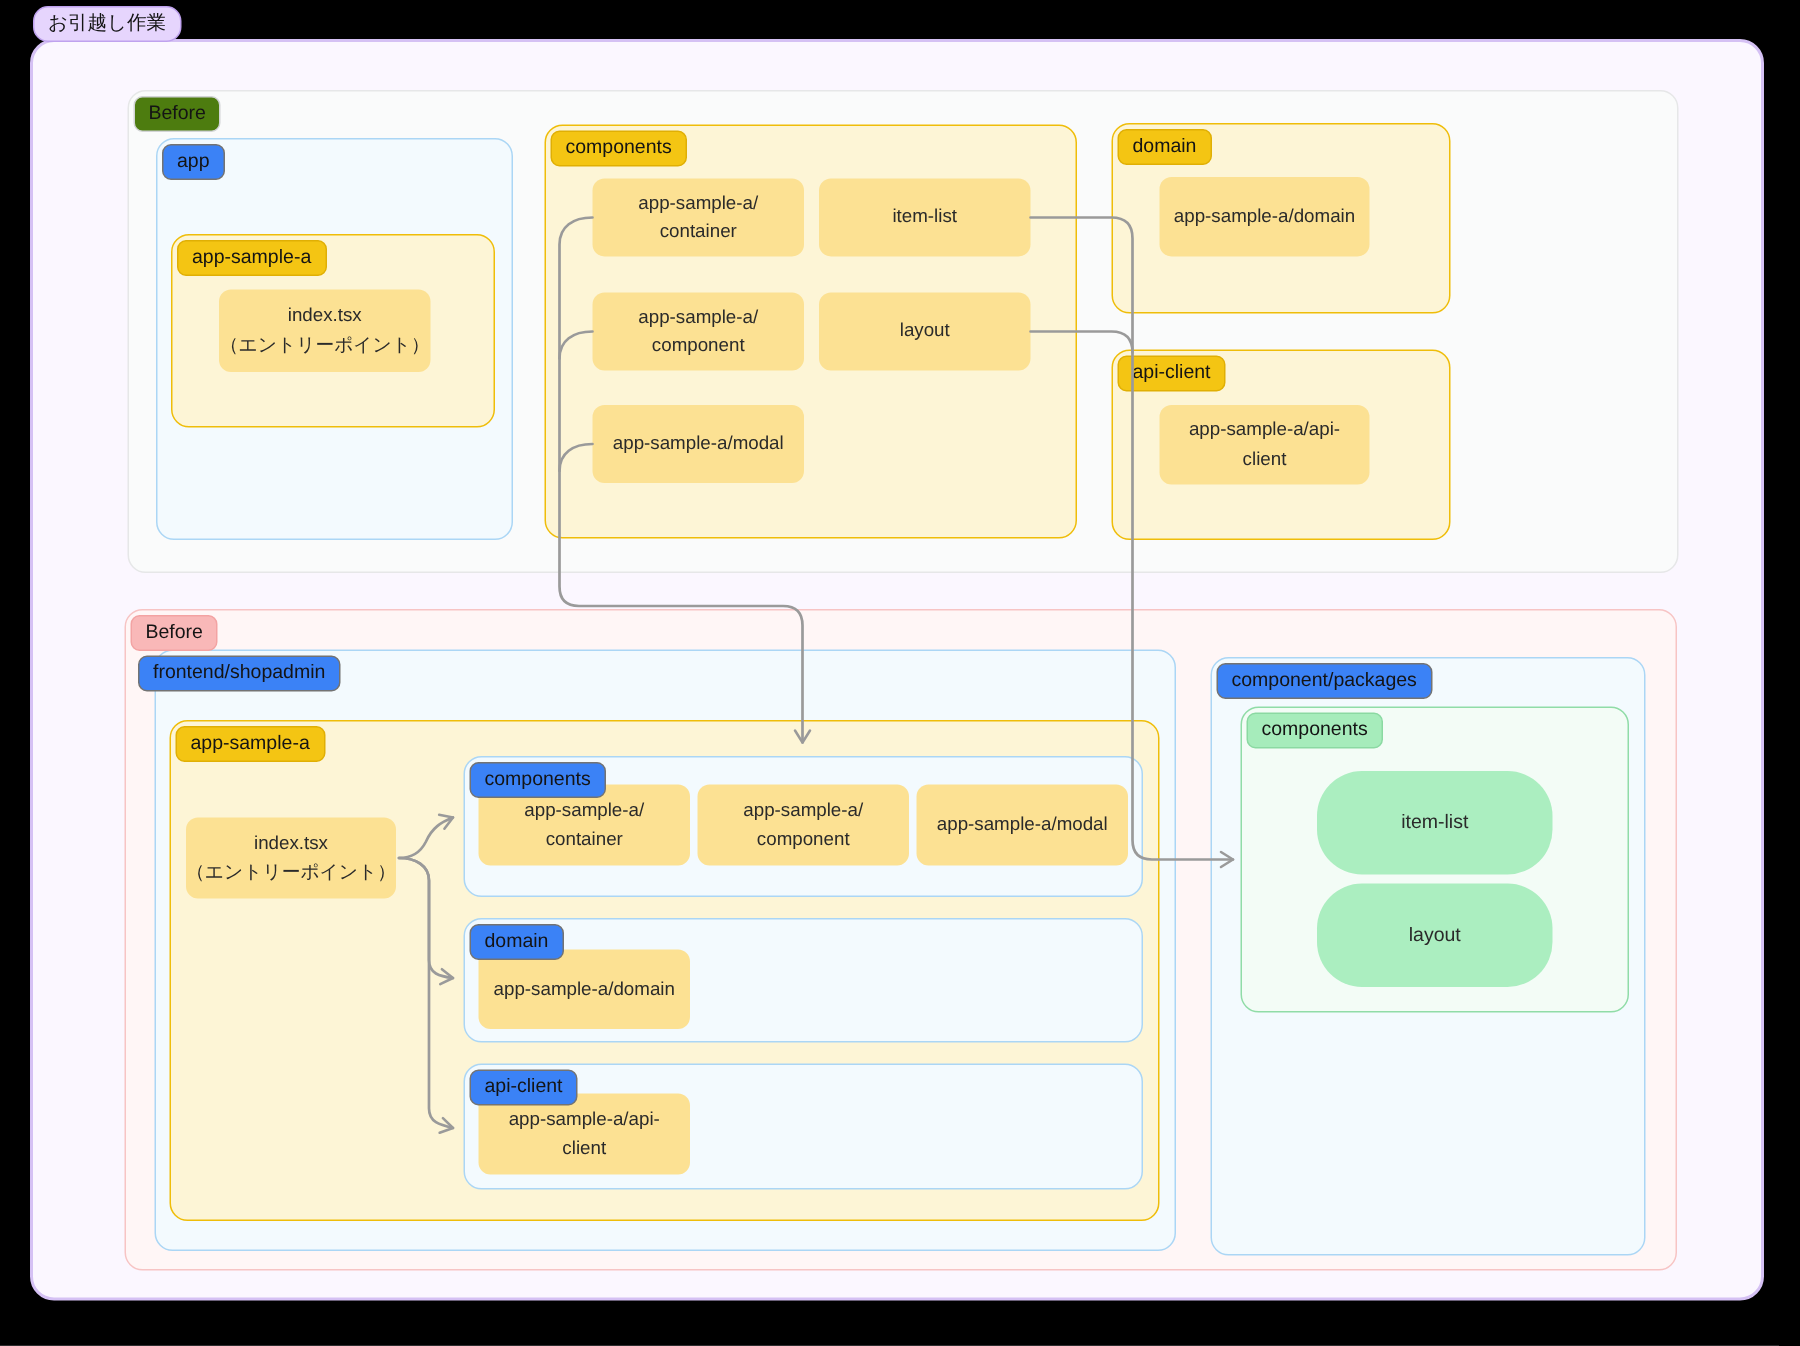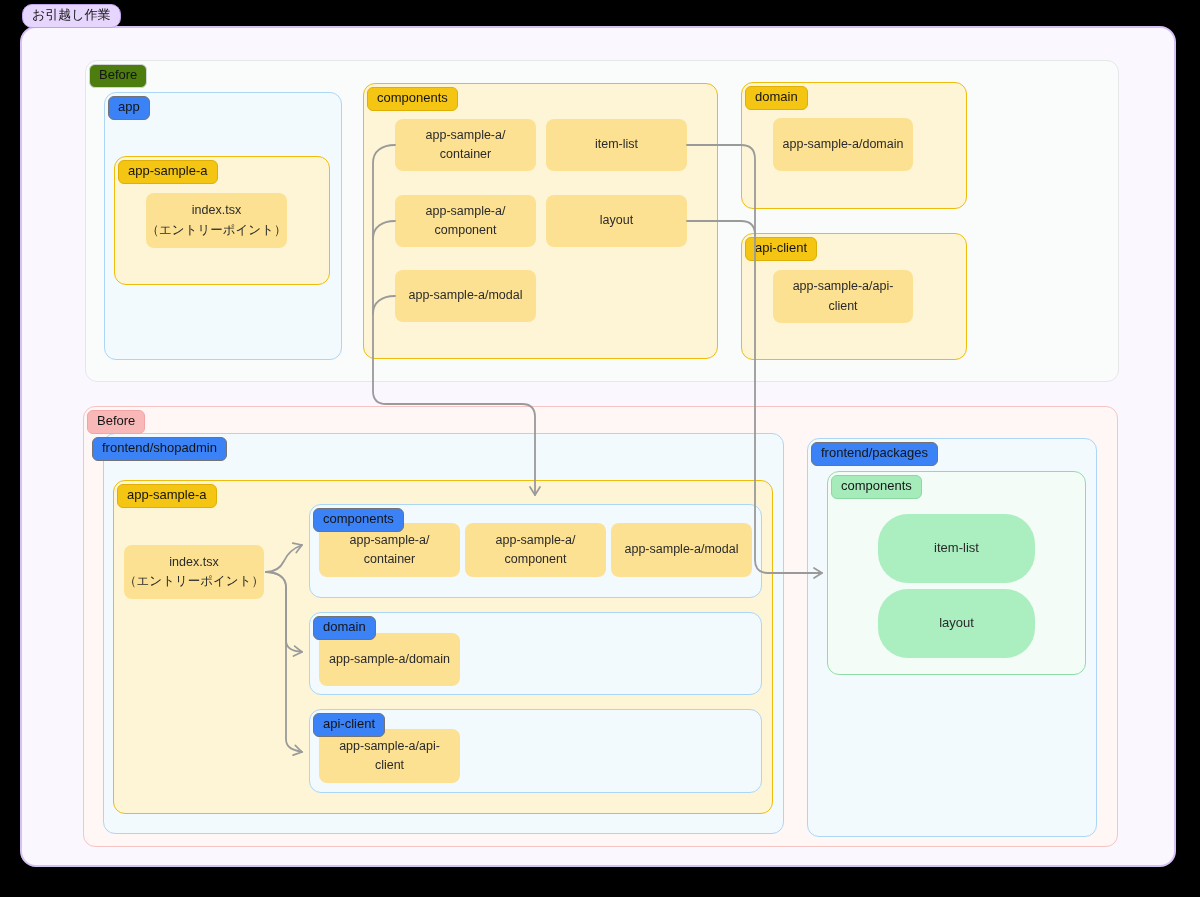--- a/index.html
+++ b/index.html
@@ -130,21 +130,21 @@
   </div>
 
   <div class="box blue-box" style="left:309px;top:709px;width:453px;height:84px;"></div>
   <span class="lbl blue" style="left:313px;top:713px;">api-client</span>
   <div class="node yellow" style="left:319px;top:729px;width:141px;height:54px;">
     <span>app-sample-a/api-</span>
     <span>client</span>
   </div>
 
   <div class="box blue-box" style="left:807px;top:438px;width:290px;height:399px;"></div>
-  <span class="lbl blue" style="left:811px;top:442px;">frontend/packages</span>
+  <span class="lbl blue" style="left:811px;top:442px;">component/packages</span>
 
   <div class="box green-box" style="left:827px;top:471px;width:259px;height:204px;"></div>
   <span class="lbl green" style="left:831px;top:475px;">components</span>
   <div class="node green" style="left:878px;top:514px;width:157px;height:69px;">
     <span>item-list</span>
   </div>
   <div class="node green" style="left:878px;top:589px;width:157px;height:69px;">
     <span>layout</span>
   </div>
 

